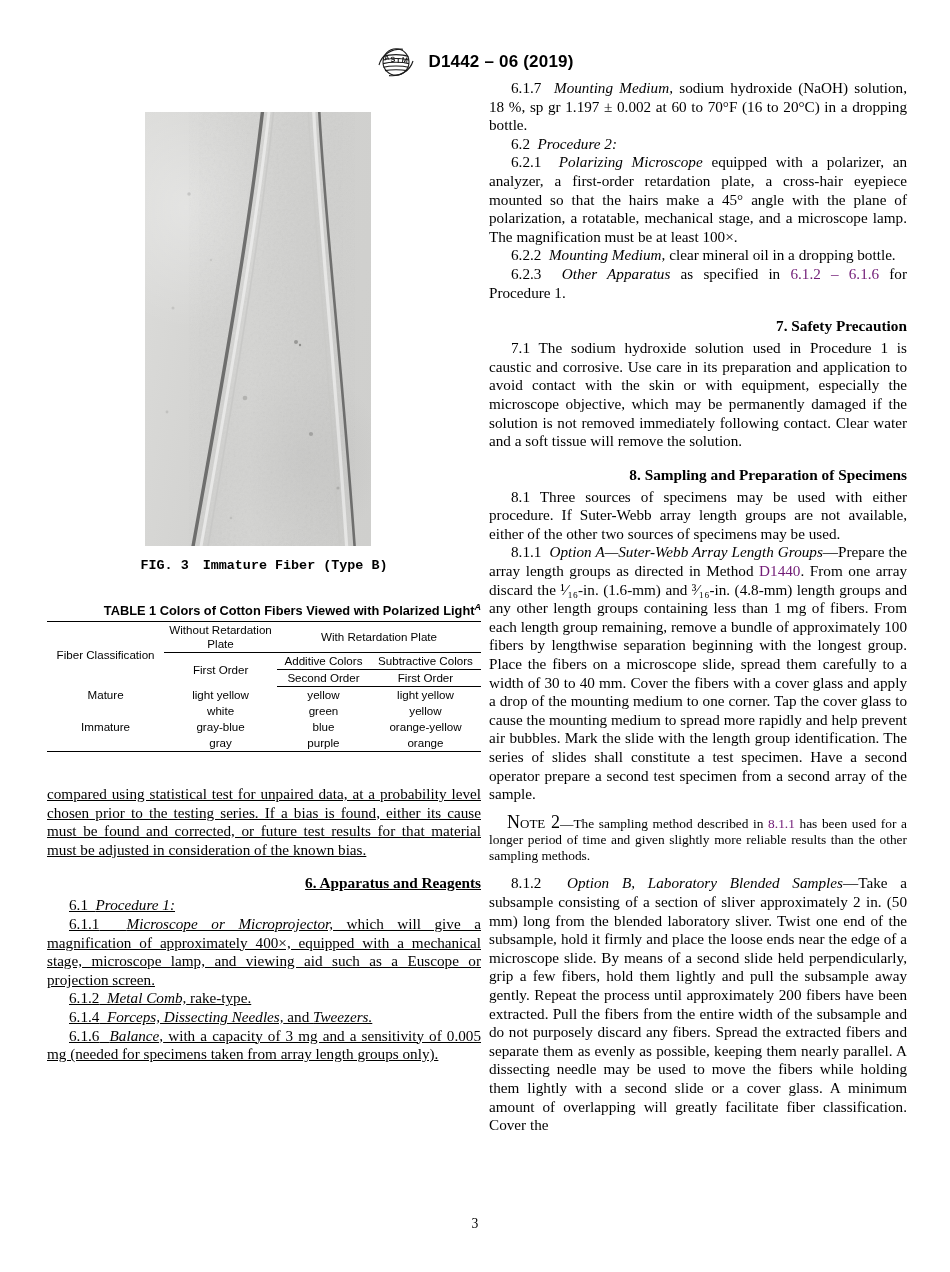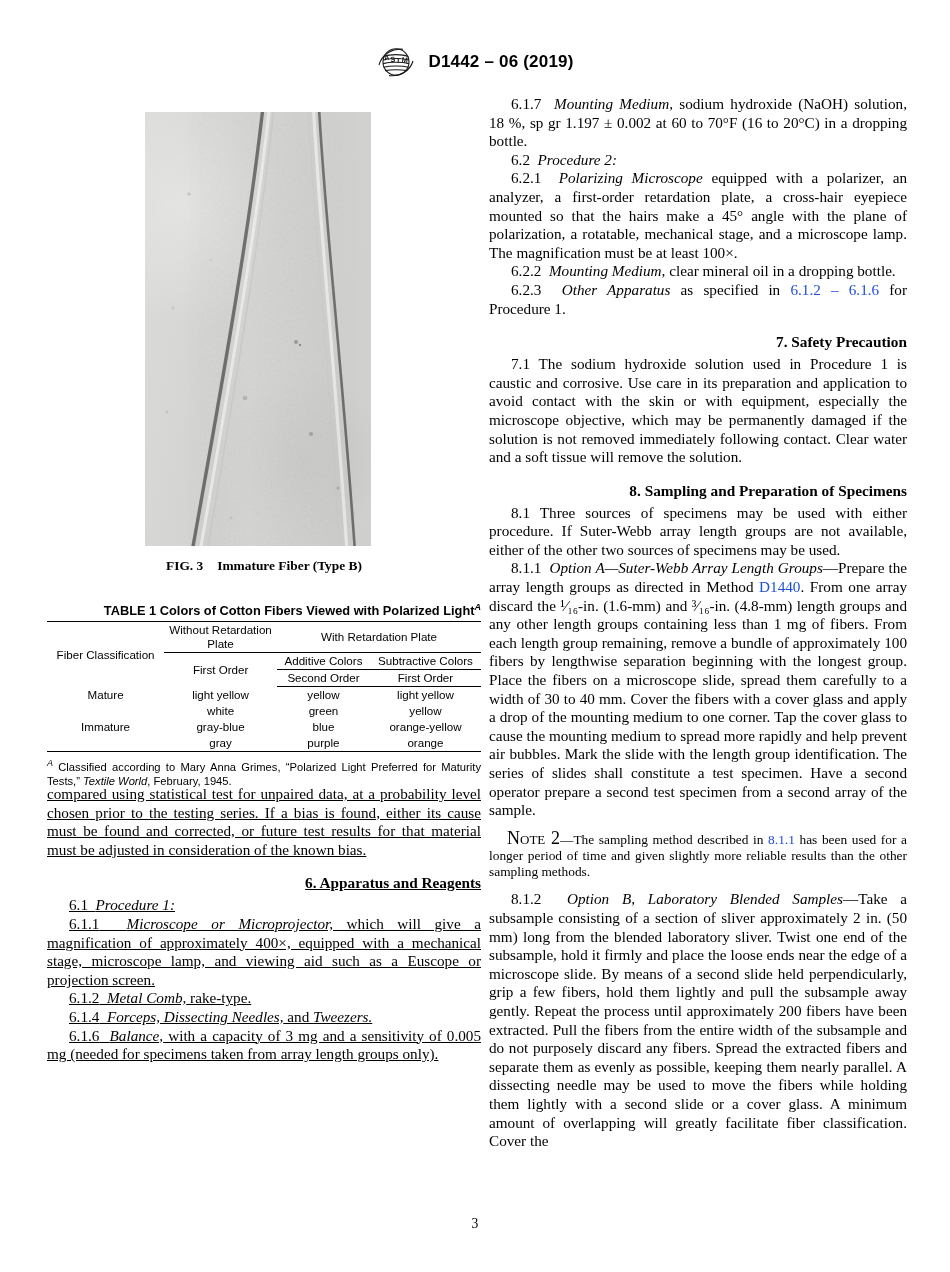--- a/index.html
+++ b/index.html
@@ -41,21 +41,21 @@
   }
   .header-title {
     font-family: "Liberation Sans", sans-serif;
     font-weight: bold;
     font-size: 17px;
     letter-spacing: 0.2px;
   }
   .col-right {
     position: absolute;
     left: 489px;
-    top: 95px;
+    top: 79px;
     width: 418px;
   }
 
   p.para {
     margin: 0;
     font-size: 15.2px;
     line-height: 18.6px;
     text-align: justify;
     text-indent: 22px;
     hyphens: auto;
@@ -63,21 +63,21 @@
   p.para.noind { text-indent: 0; }
 
   h3.sec {
     margin: 14px 0 4px 0;
     font-size: 15.3px;
     font-weight: bold;
     line-height: 19px;
     text-align: right;
   }
   .it { font-style: italic; }
-  .lnk { color: #1d4ed8; margin-top: 15px; }
+  .lnk { color: #701a75; margin-top: 15px; }
   .nowrap { white-space: nowrap; }
 
   .smallcaps {
     font-variant: small-caps;
     font-size: 18px;
   }
   p.note {
     margin: 10px 0 0 0;
     font-size: 13.4px;
     line-height: 16.2px;
@@ -112,21 +112,21 @@
     position: absolute;
     inset: 0;
     opacity: 0.5;
   }
   .fig-caption {
     position: absolute;
     left: 47px;
     top: 558px;
     width: 434px;
     text-align: center;
-    font-family: Liberation Serif, serif;
+    font-family: Liberation Mono, monospace;
     font-size: 13.4px;
     font-weight: bold;
   }
   .fig-caption .gap { display:inline-block; width: 14px; }
 
   
   .table-block {
     position: absolute;
     left: 47px;
     top: 600px;
@@ -311,23 +311,20 @@
           <td>orange-yellow</td>
         </tr>
         <tr>
           <td class="lefty rule-bottom"></td>
           <td class="rule-bottom">gray</td>
           <td class="rule-bottom">purple</td>
           <td class="rule-bottom">orange</td>
         </tr>
       </tbody>
     </table>
-    <div class="tbl-foot">
-      <sup>A</sup><span> Classified according to Mary Anna Grimes, “Polarized Light Preferred for Maturity Tests,” </span><span class="it">Textile World</span><span>, February, 1945.</span>
-    </div>
   </div>
 
   <div class="lower-left">
 
     <p class="para noind">compared using statistical test for unpaired data, at a probability level chosen prior to the testing series. If a bias is found, either its cause must be found and corrected, or future test results for that material must be adjusted in consideration of the known bias.</p>
 
     <h3 class="sec">6.  Apparatus and Reagents</h3>
 
     <p class="para"><span>6.1</span>&nbsp; <span class="it">Procedure 1:</span></p>
 

